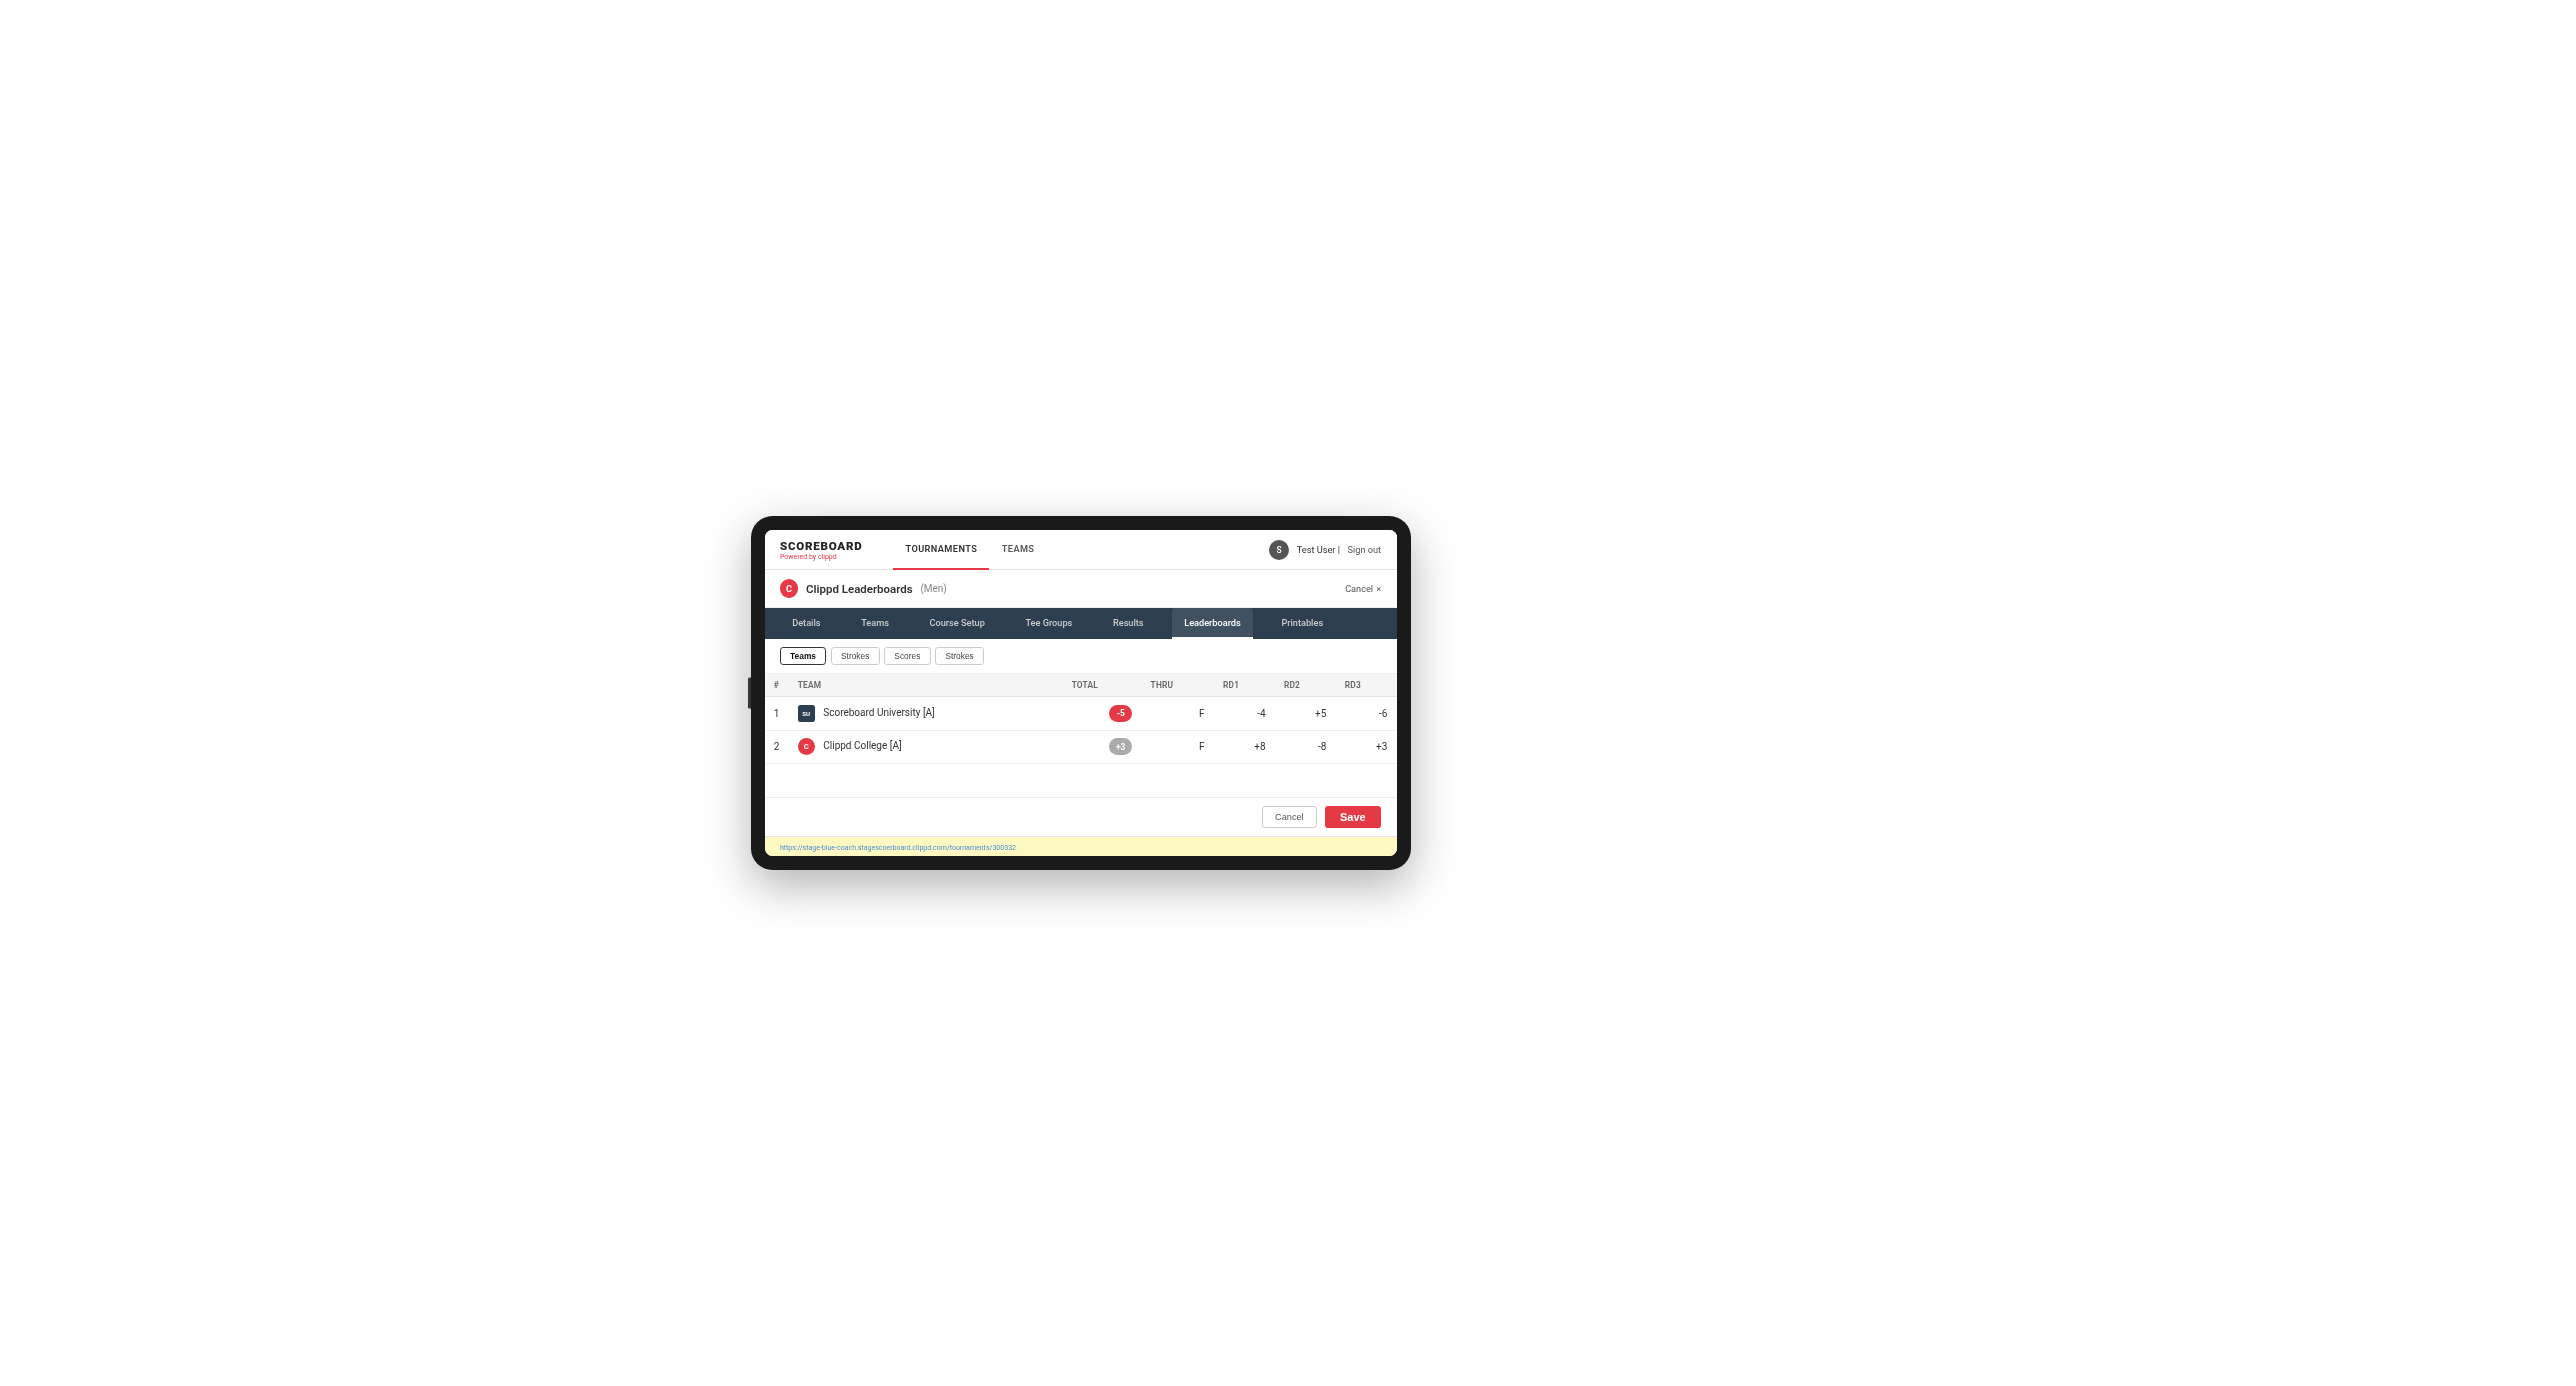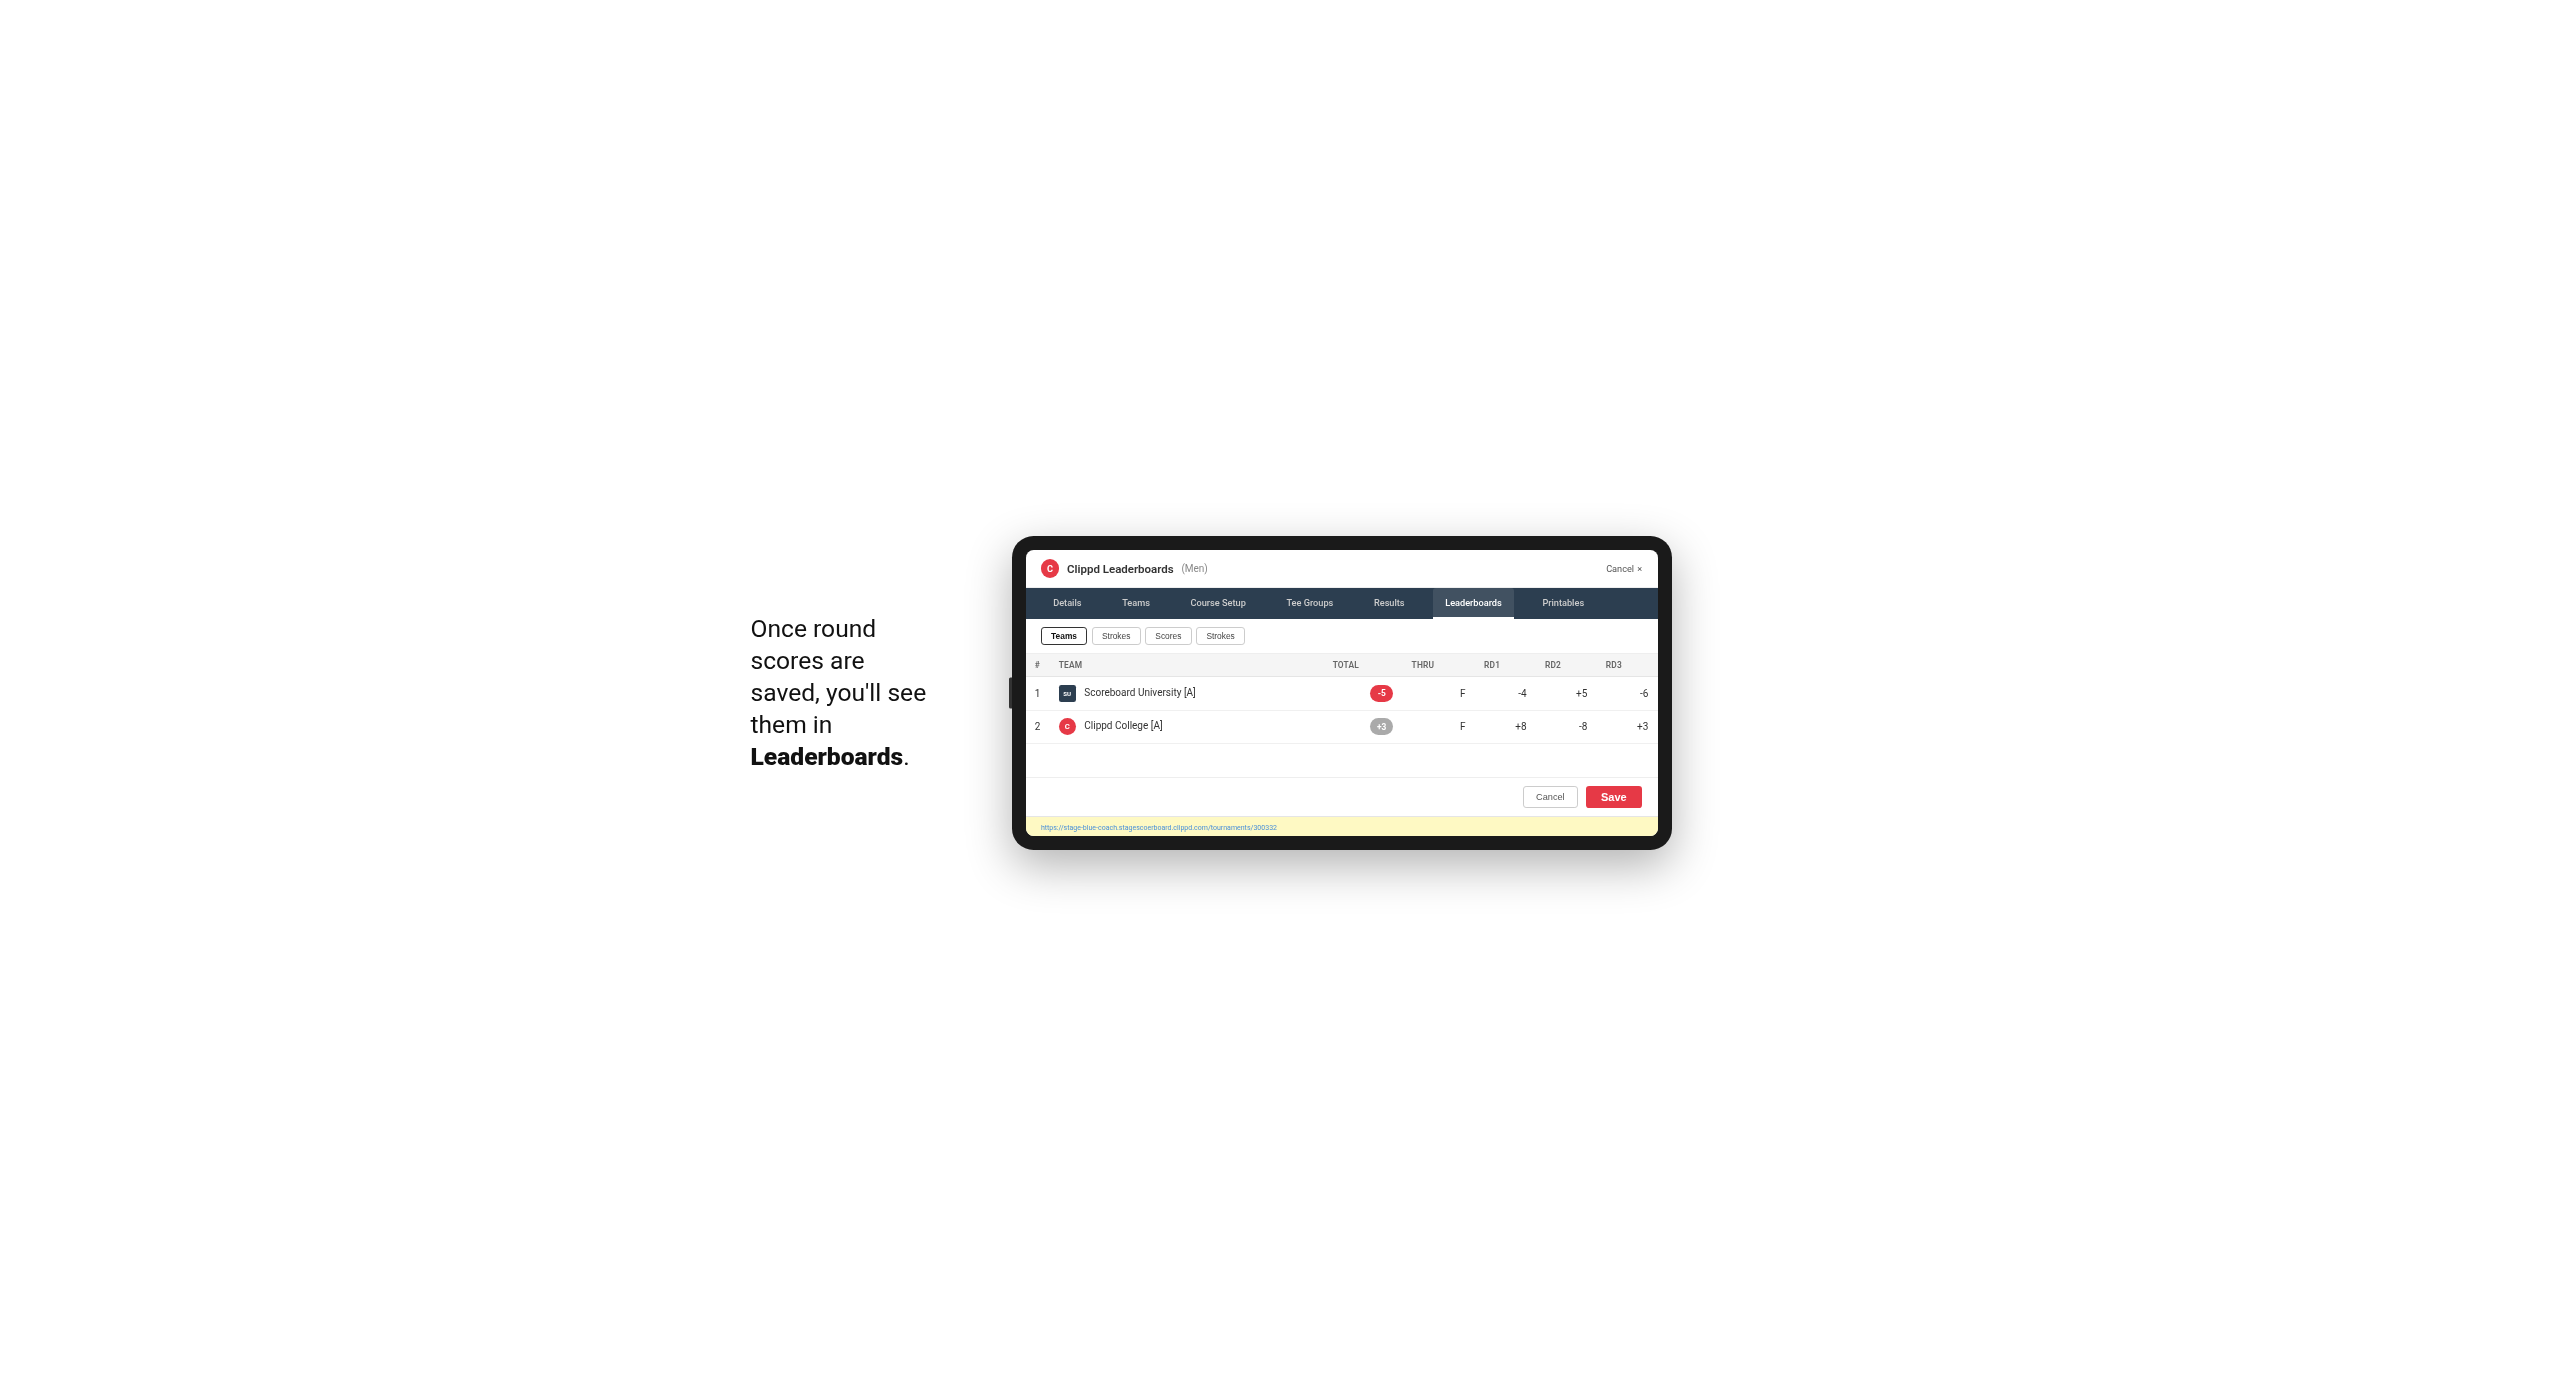--- a/index.html
+++ b/index.html
@@ -329,32 +329,42 @@
       height: 31px;
       background: #333;
       border-radius: 1.5px 0 0 1.5px;
     }
   </style>
 </head>
 <body>
 
 <div class="page-wrapper">
 
-  <div class="left-text">
-    <span>Once round</span><br>
-    <span>scores are</span><br>
-    <span>saved, you'll see</span><br>
-    <span>them in</span><br>
-    <strong>Leaderboards</strong><span>.</span>
-  </div>
 
   <div class="tablet-frame">
     <div class="tablet-side-btn"></div>
     <div class="tablet-screen">
 
+      <div class="top-nav">
+        <div class="logo-area">
+          <span class="logo-text">SCOREBOARD</span>
+          <span class="logo-powered">
+            <span>Powered by </span><span style="color:#e63946">clippd</span>
+          </span>
+        </div>
+        <div class="nav-links">
+          <div class="nav-link active">TOURNAMENTS</div>
+          <div class="nav-link">TEAMS</div>
+        </div>
+        <div class="nav-right">
+          <div class="user-avatar">S</div>
+          <span class="user-name">Test User |</span>
+          <span class="sign-out">Sign out</span>
+        </div>
+      </div>
 
       <div class="tournament-header">
         <div class="tournament-title">
           <div class="t-icon">C</div>
           <span>Clippd Leaderboards</span>
           <span class="t-gender">(Men)</span>
         </div>
         <div class="cancel-x">
           <span>Cancel</span>
           <span>×</span>

